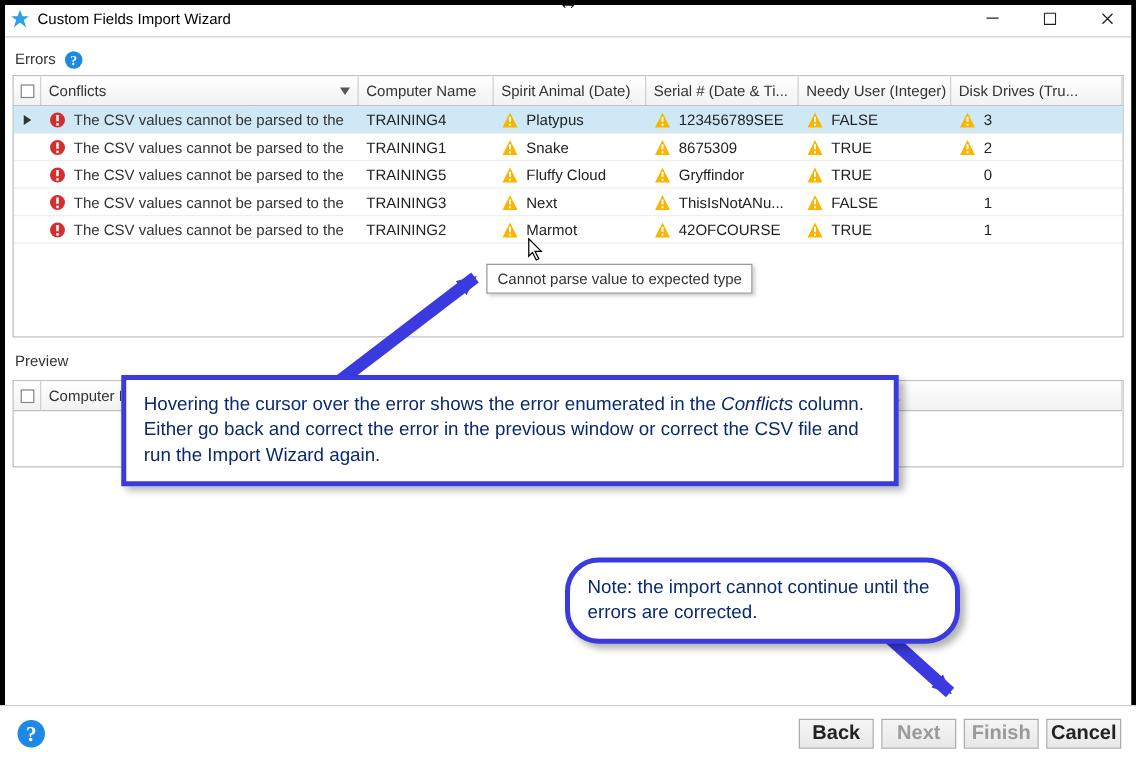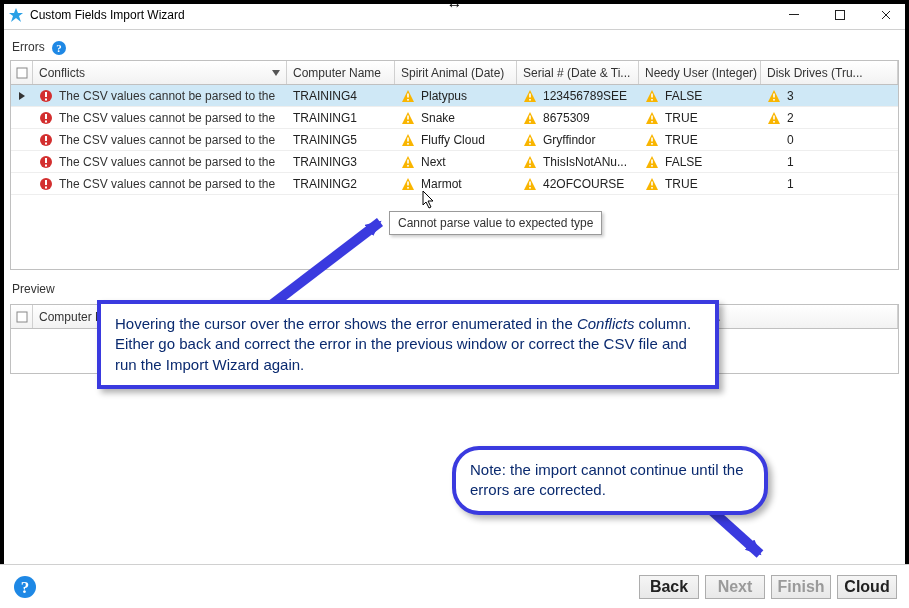--- a/index.html
+++ b/index.html
@@ -518,16 +518,16 @@
 
 <div class="footer">
   <svg class="help-icon" viewBox="0 0 26 26">
     <circle cx="13" cy="13" r="11" fill="#1e88e5"></circle>
     <text x="13" y="19" font-size="17" font-weight="bold" fill="#fff" text-anchor="middle" font-family="Segoe UI">?</text>
   </svg>
   <div class="footer-spacer"></div>
   <div class="btn">Back</div>
   <div class="btn disabled">Next</div>
   <div class="btn disabled">Finish</div>
-  <div class="btn">Cloud</div>
+  <div class="btn">Cancel</div>
 </div>
 
 <div class="outer-border"></div>
 
 </body></html>

